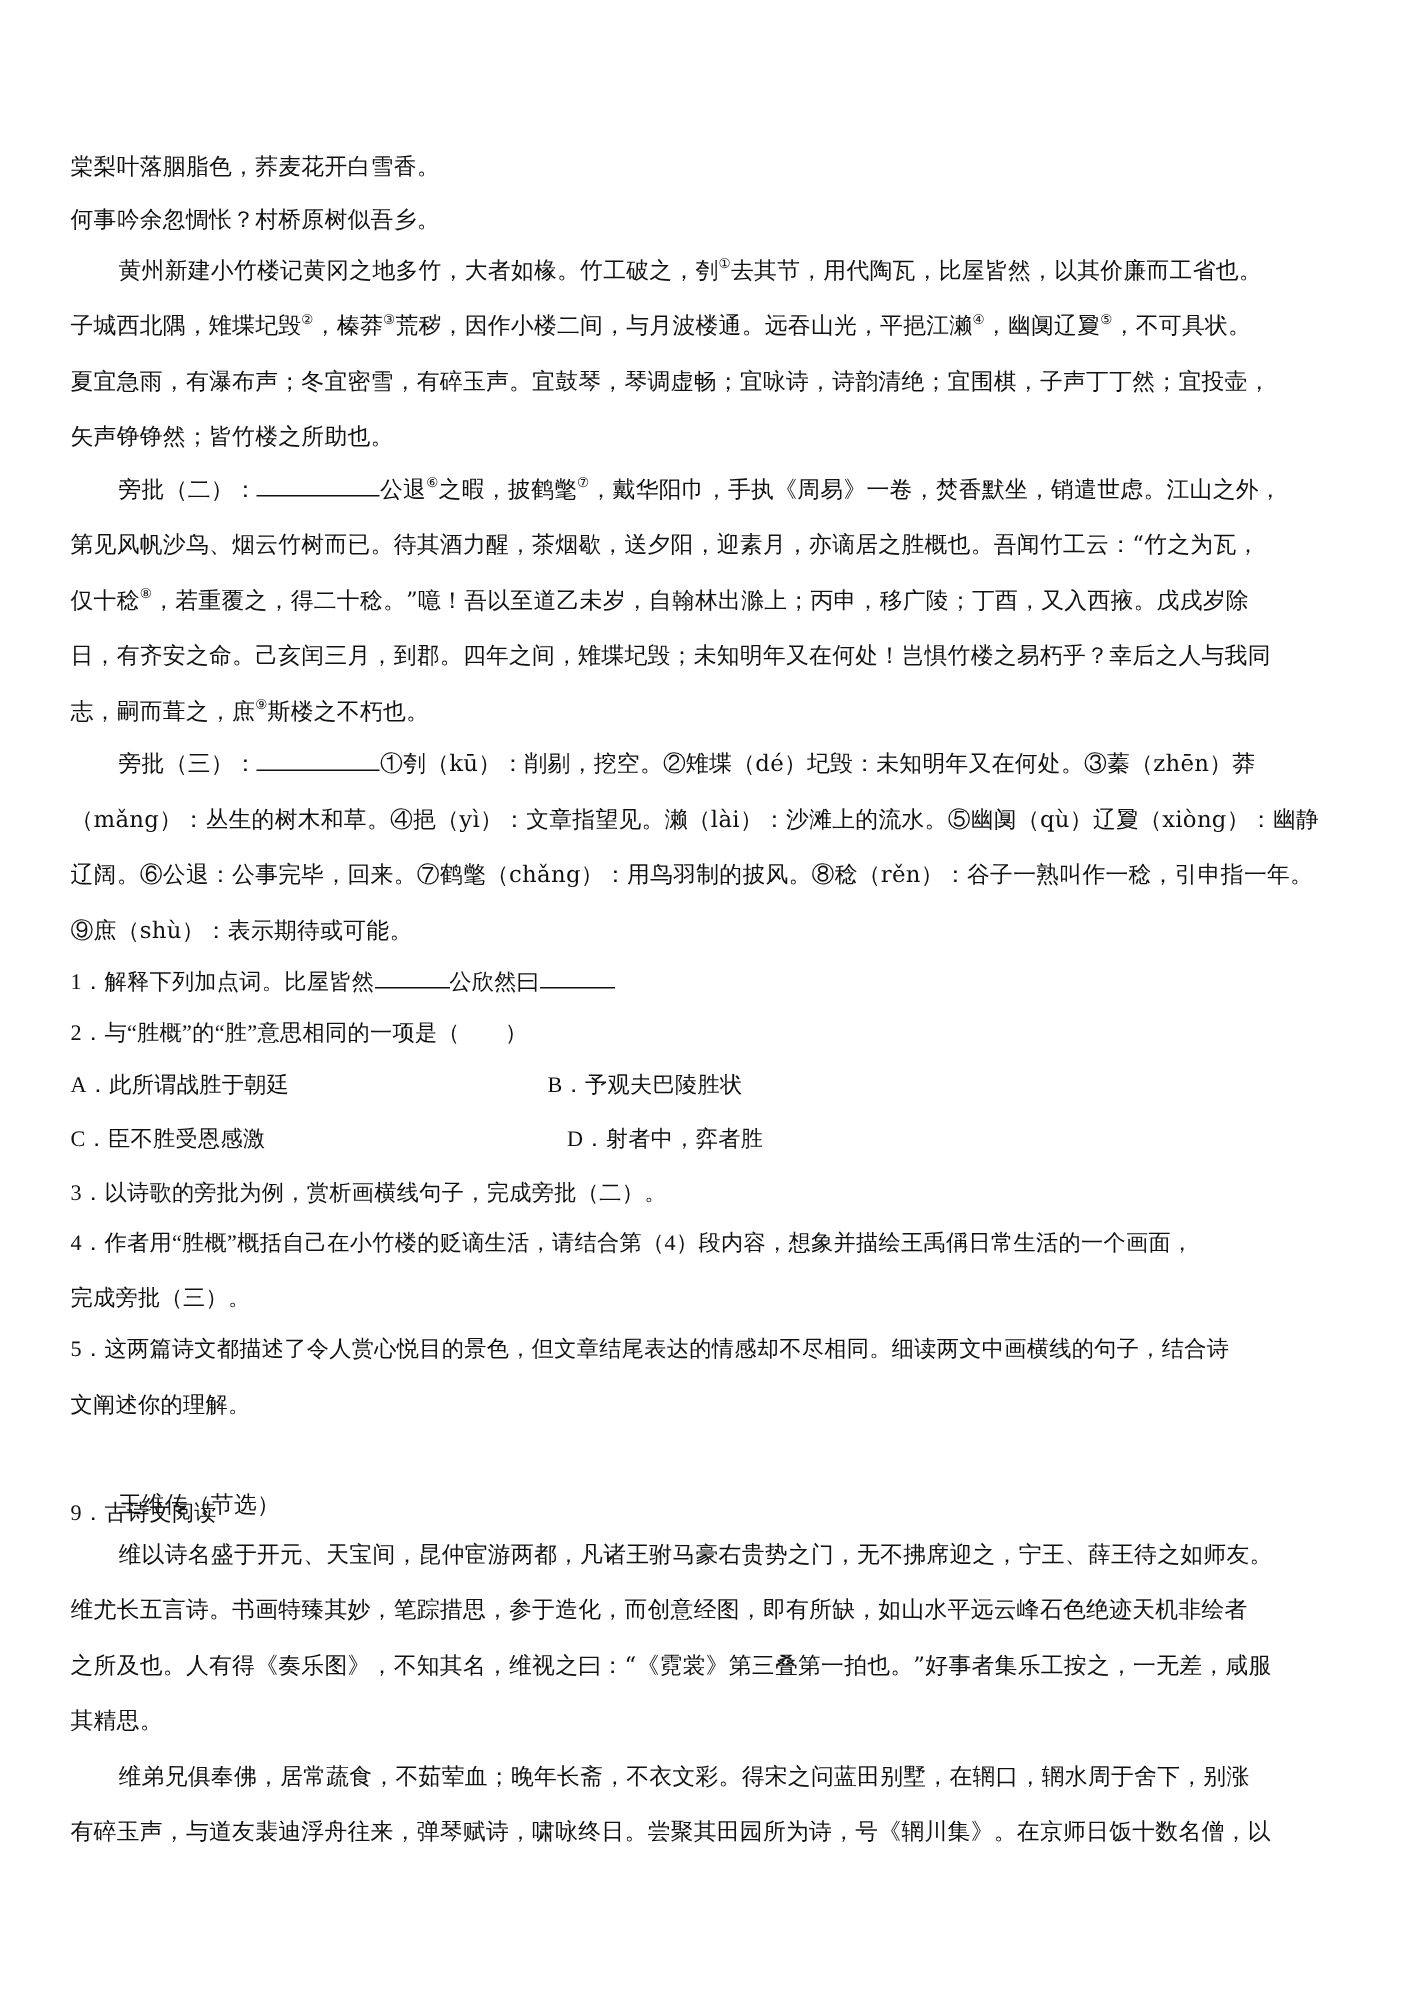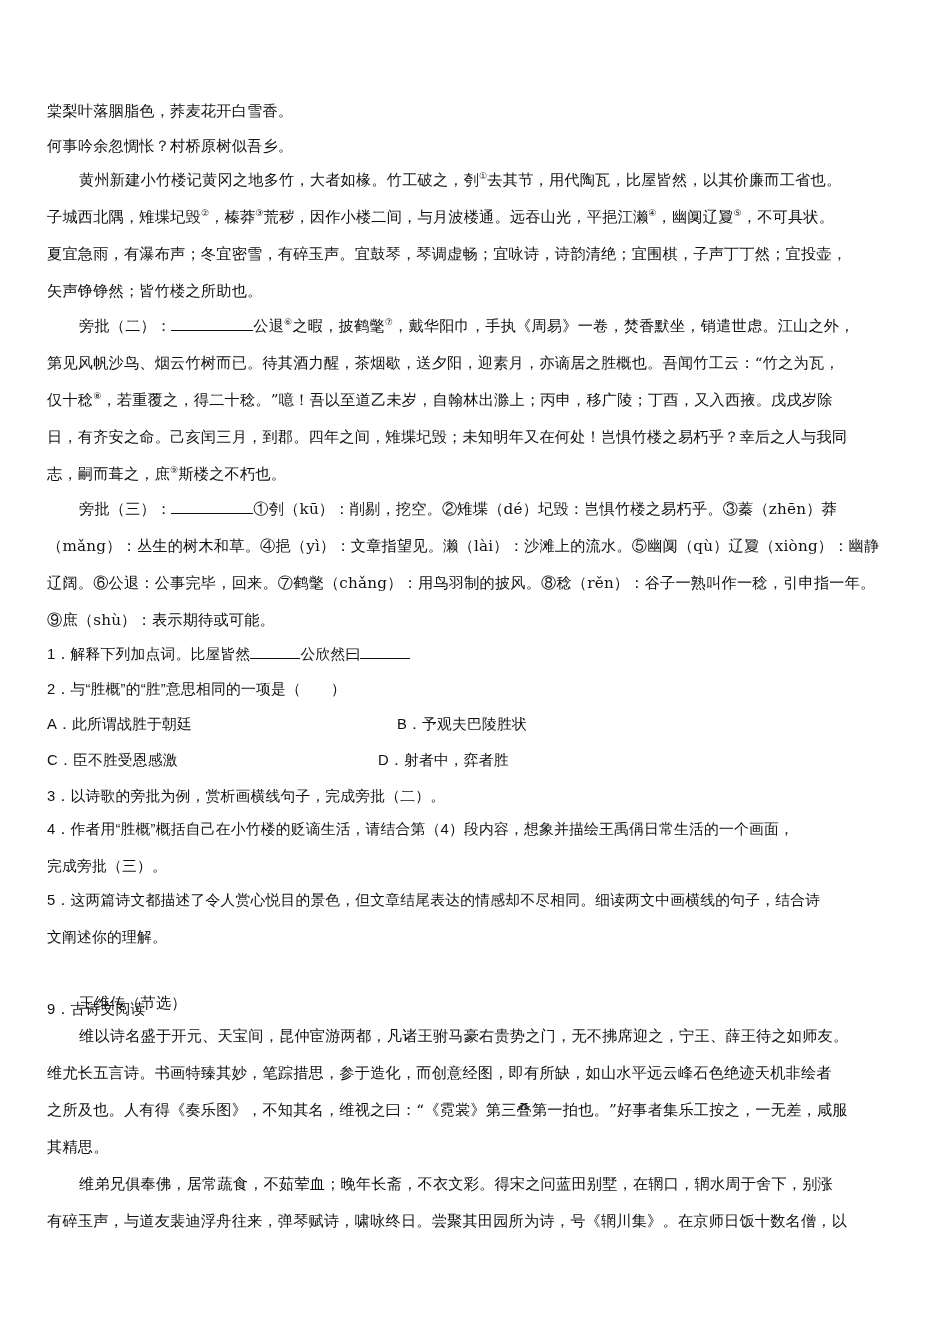--- a/index.html
+++ b/index.html
@@ -4,21 +4,21 @@
 <style>
   html, body { margin: 0; padding: 0; background: #ffffff; }
   body { width: 950px; height: 1344px; overflow: hidden; position: relative;
          font-family: "DejaVu Serif", "Liberation Serif", serif; color: #111; }
   .page { position: absolute; left: 47px; top: 0; width: 862px; }
   .line { position: absolute; left: 0; white-space: nowrap; font-size: 15.2px; line-height: 20px; letter-spacing: 0.2px; }
   .indent { padding-left: 32px; }
   .u { text-underline-offset: 3px; text-decoration-color: #333; }
   .blank { display: inline-block; border-bottom: 1px solid #111; height: 14px; vertical-align: baseline; }
   .sup { font-size: 9px; vertical-align: super; line-height: 0; }
-  .sans { font-family: Liberation Sans, sans-serif; font-size: 14.8px; }
+  .sans { font-family: Liberation Serif, serif; font-size: 14.8px; }
   .opt { position: absolute; white-space: nowrap; }
 </style>
 </head>
 <body>
 
 <div class="page">
 
   <div class="line" style="top:101px">棠梨叶落胭脂色，荞麦花开白雪香。</div>
   <div class="line" style="top:136px"><span class="u">何事吟余忽惆怅？村桥原树似吾乡。</span></div>
 
@@ -39,33 +39,33 @@
     <span>仅十稔</span><span class="sup">⑧</span><span>，若重覆之，得二十稔。”噫！吾以至道乙未岁，自翰林出滁上；丙申，移广陵；丁酉，又入西掖。戊戌岁除</span>
   </div>
   <div class="line" style="top:427px">
     <span>日，有齐安之命。己亥闰三月，到郡。四年之间，雉堞圮毁；</span><span class="u">未知明年又在何处！岂惧竹楼之易朽乎？</span><span>幸后之人与我同</span>
   </div>
   <div class="line" style="top:464px">
     <span>志，嗣而葺之，庶</span><span class="sup">⑨</span><span>斯楼之不朽也。</span>
   </div>
 
   <div class="line indent" style="top:499px">
-    <span>旁批（三）：</span><span class="blank" style="width:82px"></span><span>①刳（kū）：削剔，挖空。②雉堞（dé）圮毁：岂惧竹楼之易朽乎。③蓁（zhēn）莽</span>
+    <span>旁批（三）：</span><span class="blank" style="width:82px"></span><span>①刳（kū）：削剔，挖空。②雉堞（dé）圮毁：未知明年又在何处。③蓁（zhēn）莽</span>
   </div>
   <div class="line" style="top:536px">（mǎng）：丛生的树木和草。④挹（yì）：文章指望见。濑（lài）：沙滩上的流水。⑤幽阒（qù）辽夐（xiòng）：幽静</div>
   <div class="line" style="top:573px">辽阔。⑥公退：公事完毕，回来。⑦鹤氅（chǎng）：用鸟羽制的披风。⑧稔（rěn）：谷子一熟叫作一稔，引申指一年。</div>
   <div class="line" style="top:610px">⑨庶（shù）：表示期待或可能。</div>
 
   <div class="line sans" style="top:644px">
     <span>1．解释下列加点词。比屋皆然</span><span class="blank" style="width:50px"></span><span>公欣然曰</span><span class="blank" style="width:50px"></span>
   </div>
   <div class="line sans" style="top:679px">2．与“胜概”的“胜”意思相同的一项是（　　）</div>
   <div class="line sans" style="top:714px; width:862px">
     <span class="opt" style="left:0">A．此所谓战胜于朝廷</span>
-    <span class="opt" style="left:350px">B．予观夫巴陵胜状</span>
+    <span class="opt" style="left:318px">B．予观夫巴陵胜状</span>
   </div>
   <div class="line sans" style="top:750px; width:862px">
     <span class="opt" style="left:0">C．臣不胜受恩感激</span>
     <span class="opt" style="left:331px">D．射者中，弈者胜</span>
   </div>
   <div class="line sans" style="top:786px">3．以诗歌的旁批为例，赏析画横线句子，完成旁批（二）。</div>
   <div class="line sans" style="top:819px">4．作者用“胜概”概括自己在小竹楼的贬谪生活，请结合第（4）段内容，想象并描绘王禹偁日常生活的一个画面，</div>
   <div class="line sans" style="top:856px">完成旁批（三）。</div>
   <div class="line sans" style="top:890px">5．这两篇诗文都描述了令人赏心悦目的景色，但文章结尾表达的情感却不尽相同。细读两文中画横线的句子，结合诗</div>
   <div class="line sans" style="top:927px">文阐述你的理解。</div>

